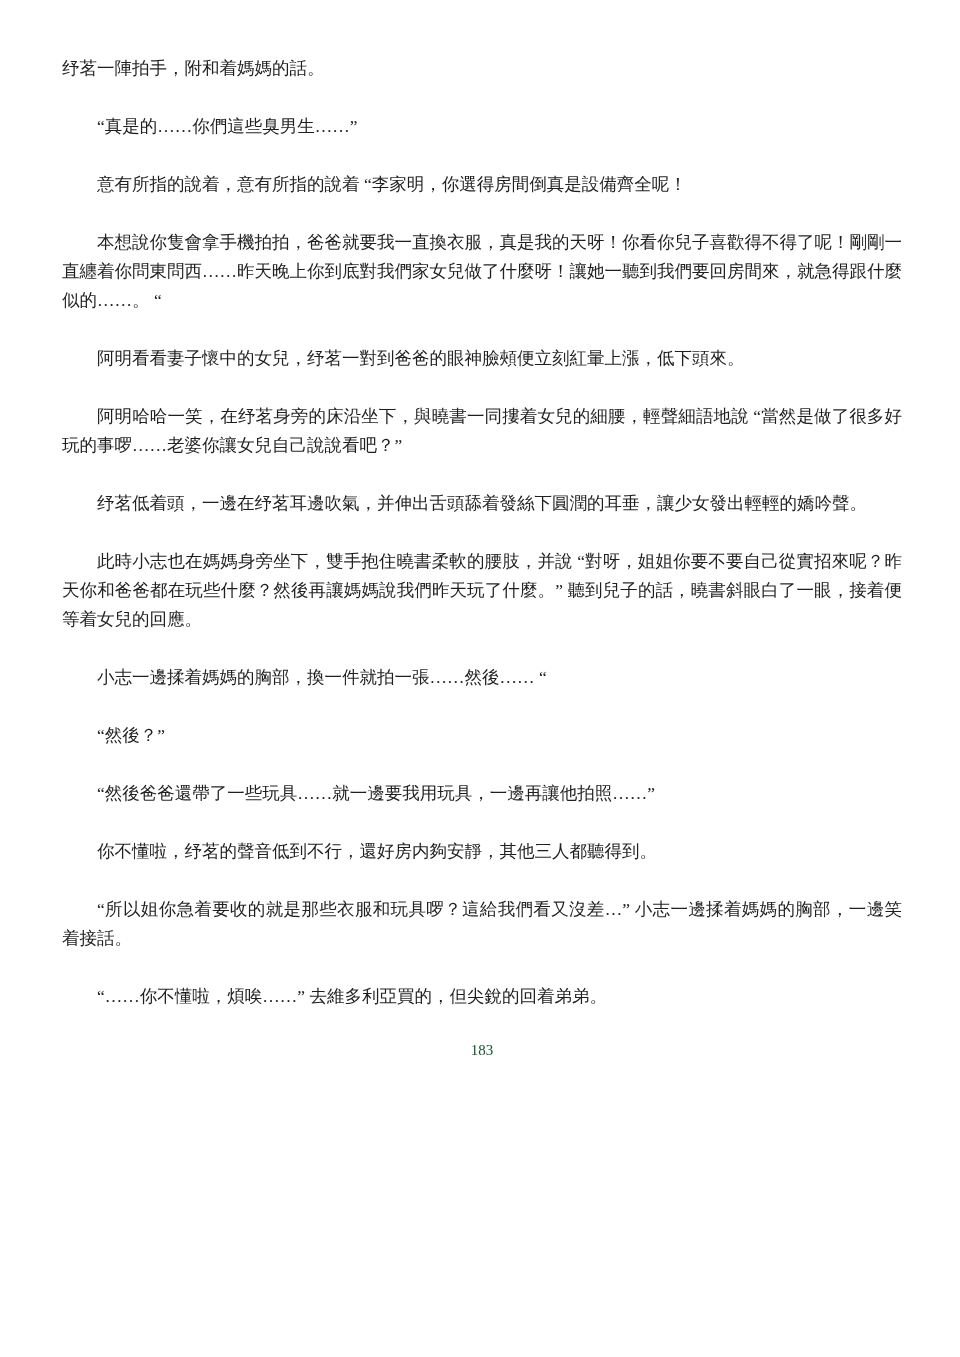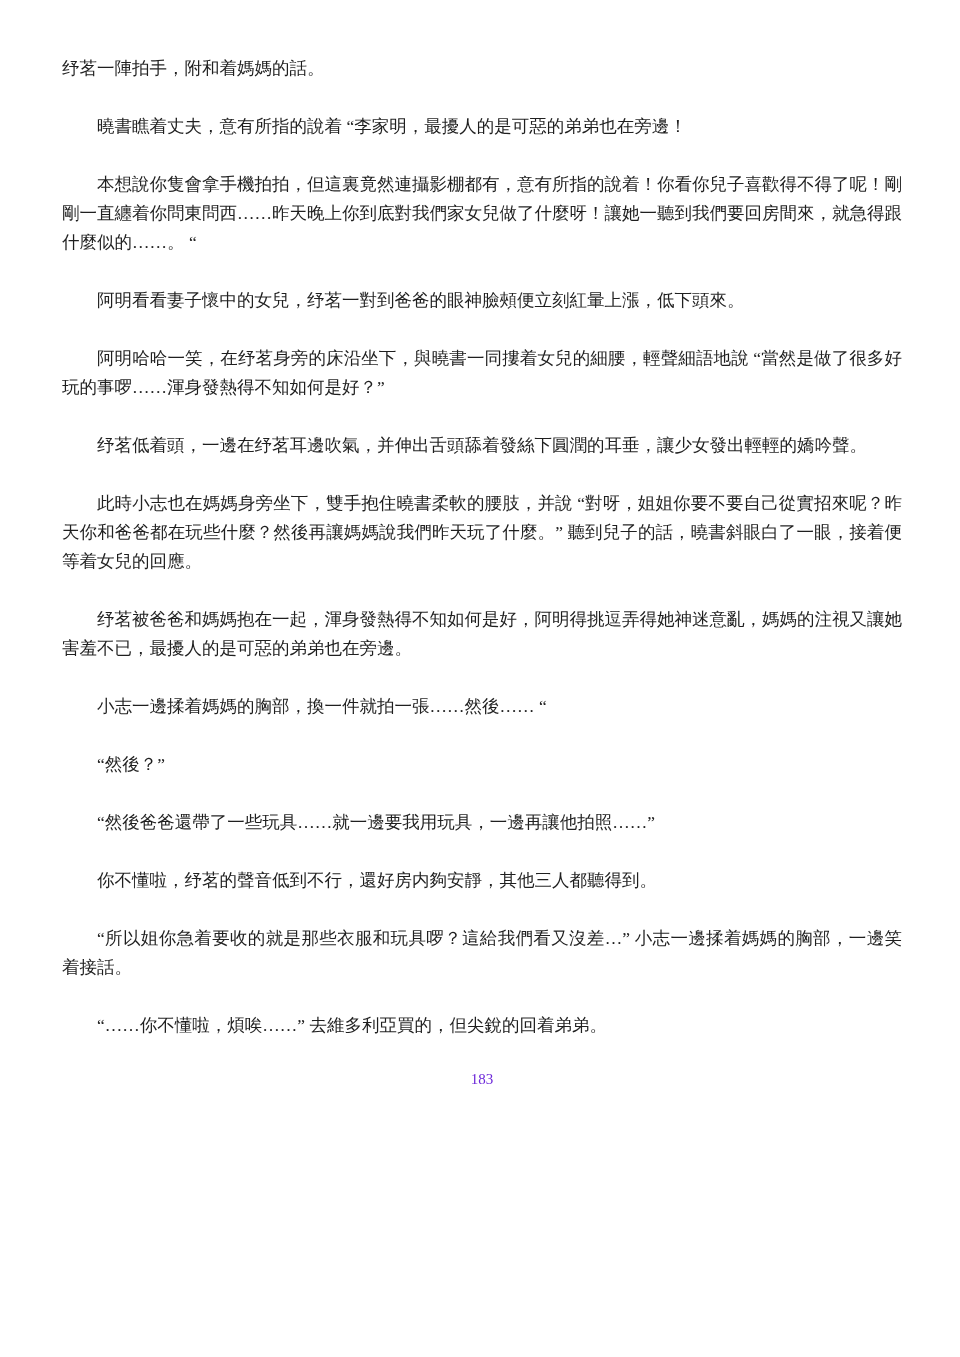--- a/index.html
+++ b/index.html
@@ -31,36 +31,36 @@
   }
   
   .text-body .para:first-child {
     text-indent: 0;
   }
   .page-number {
     margin-top: 10px;
     text-align: center;
     font-size: 15px;
     line-height: 20px;
-    color: #6d28d9;
+    color: #14532d;
   }
 </style>
 </head>
 <body>
 
 <div class="page">
   <div class="text-body">
       <p class="para">纾茗一陣拍手，附和着媽媽的話。</p>
-      <p class="para">曉書瞧着丈夫，意有所指的說着 “李家明，最擾人的是可惡的弟弟也在旁邊！</p>
-      <p class="para">本想說你隻會拿手機拍拍，但這裏竟然連攝影棚都有，意有所指的說着！你看你兒子喜歡得不得了呢！剛剛一直纏着你問東問西……昨天晚上你到底對我們家女兒做了什麼呀！讓她一聽到我們要回房間來，就急得跟什麼似的……。 “</p>
+      <p class="para">“真是的……你們這些臭男生……”</p>
+      <p class="para">意有所指的說着，意有所指的說着 “李家明，你選得房間倒真是設備齊全呢！</p>
+      <p class="para">本想說你隻會拿手機拍拍，爸爸就要我一直換衣服，真是我的天呀！你看你兒子喜歡得不得了呢！剛剛一直纏着你問東問西……昨天晚上你到底對我們家女兒做了什麼呀！讓她一聽到我們要回房間來，就急得跟什麼似的……。 “</p>
       <p class="para">阿明看看妻子懷中的女兒，纾茗一對到爸爸的眼神臉頰便立刻紅暈上漲，低下頭來。</p>
-      <p class="para">阿明哈哈一笑，在纾茗身旁的床沿坐下，與曉書一同摟着女兒的細腰，輕聲細語地說 “當然是做了很多好玩的事啰……渾身發熱得不知如何是好？”</p>
+      <p class="para">阿明哈哈一笑，在纾茗身旁的床沿坐下，與曉書一同摟着女兒的細腰，輕聲細語地說 “當然是做了很多好玩的事啰……老婆你讓女兒自己說說看吧？”</p>
       <p class="para">纾茗低着頭，一邊在纾茗耳邊吹氣，并伸出舌頭舔着發絲下圓潤的耳垂，讓少女發出輕輕的嬌吟聲。</p>
       <p class="para">此時小志也在媽媽身旁坐下，雙手抱住曉書柔軟的腰肢，并說 “對呀，姐姐你要不要自己從實招來呢？昨天你和爸爸都在玩些什麼？然後再讓媽媽說我們昨天玩了什麼。” 聽到兒子的話，曉書斜眼白了一眼，接着便等着女兒的回應。</p>
-      <p class="para">纾茗被爸爸和媽媽抱在一起，渾身發熱得不知如何是好，阿明得挑逗弄得她神迷意亂，媽媽的注視又讓她害羞不已，最擾人的是可惡的弟弟也在旁邊。</p>
       <p class="para">小志一邊揉着媽媽的胸部，換一件就拍一張……然後…… “</p>
       <p class="para">“然後？”</p>
       <p class="para">“然後爸爸還帶了一些玩具……就一邊要我用玩具，一邊再讓他拍照……”</p>
       <p class="para">你不懂啦，纾茗的聲音低到不行，還好房内夠安靜，其他三人都聽得到。</p>
       <p class="para">“所以姐你急着要收的就是那些衣服和玩具啰？這給我們看又沒差…” 小志一邊揉着媽媽的胸部，一邊笑着接話。</p>
       <p class="para">“……你不懂啦，煩唉……” 去維多利亞買的，但尖銳的回着弟弟。</p>
     </div>
   <div class="page-number">183</div>
 </div>
 

